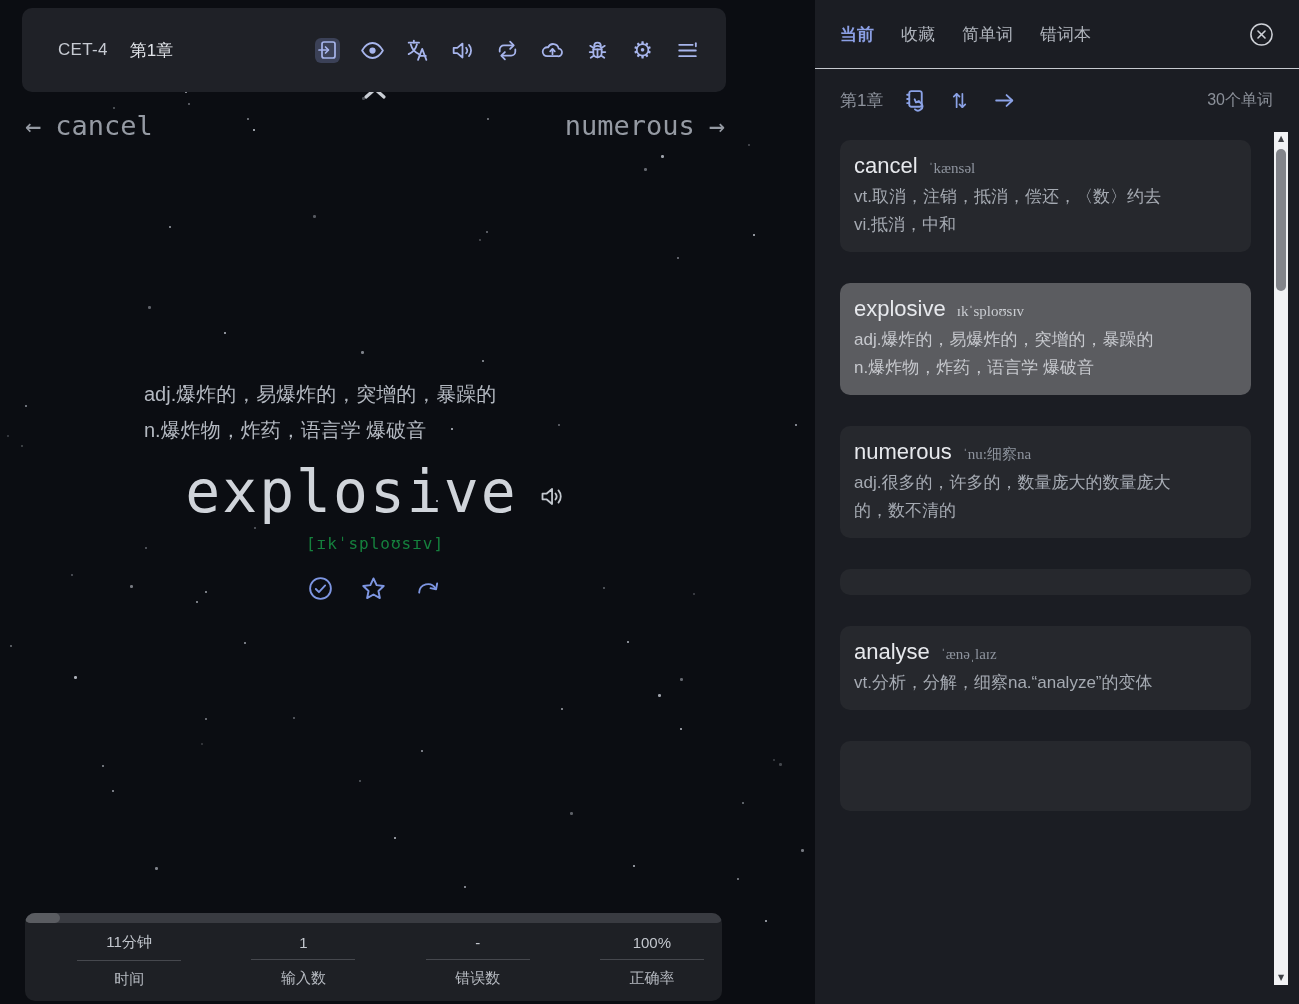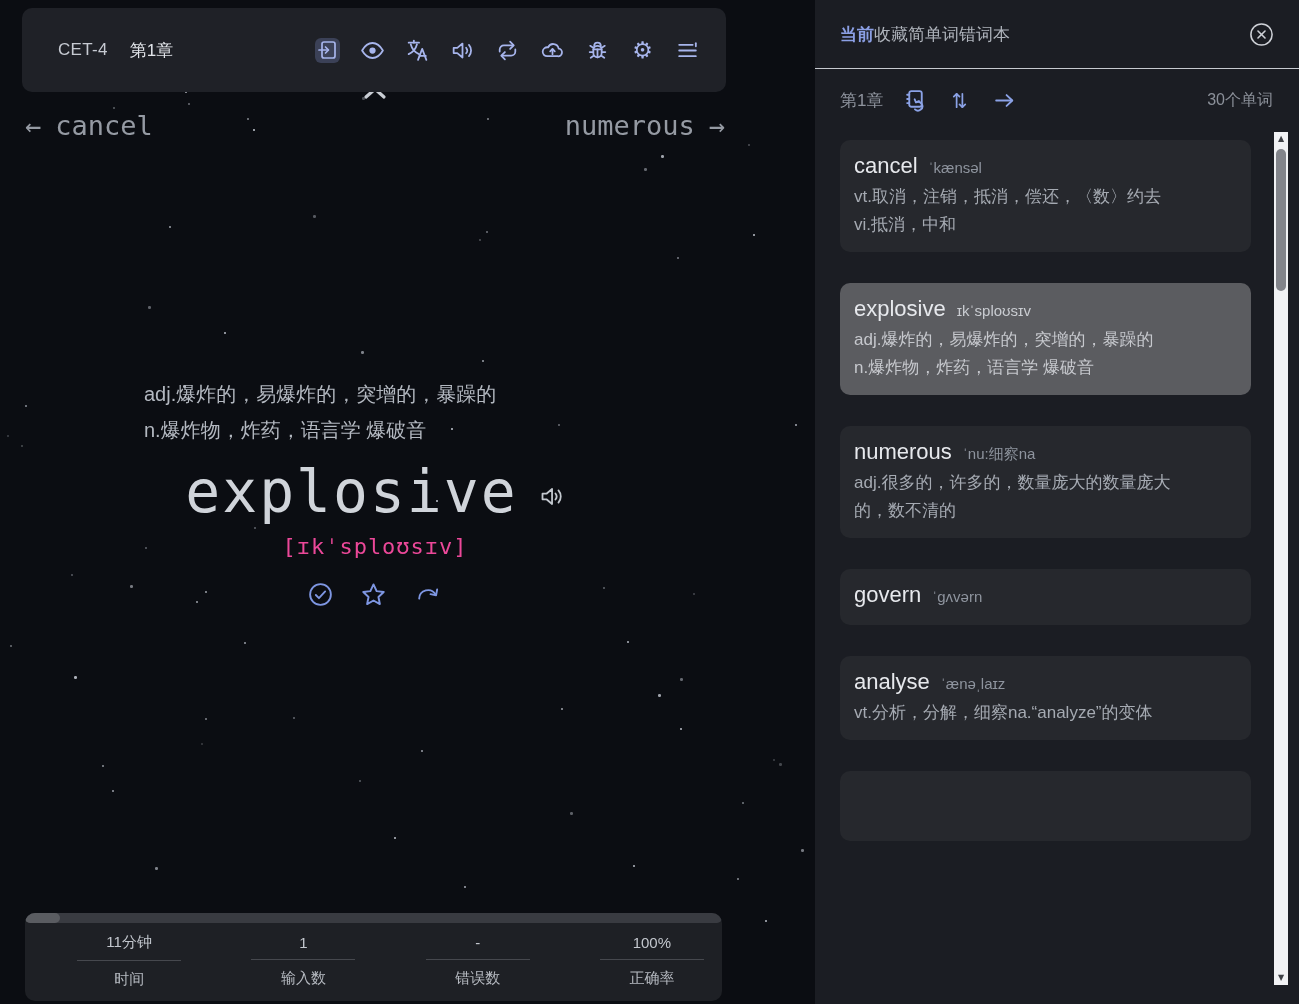--- a/index.html
+++ b/index.html
@@ -37,61 +37,61 @@
     font-family:"DejaVu Sans Mono",monospace; font-size:27px; color:#959aa3;
   }
   .nav-item { display:flex; align-items:center; gap:14px; cursor:pointer; }
 
   .word-block { position:absolute; top:376px; left:25px; width:700px; text-align:center; z-index:2; }
   .defs { width:462px; margin:0 auto; text-align:left; font-size:20px; line-height:36px; color:#b3b8c0; }
   .word-row { margin-top:10px; display:flex; align-items:center; justify-content:center; }
   .main-word { font-family:"DejaVu Sans Mono",monospace; font-size:58px; color:#d0d4da; letter-spacing:2px; }
   .word-speaker { margin-left:20px; margin-top:8px; cursor:pointer; }
   .word-speaker svg { stroke:#c3c8cf; fill:none; stroke-width:1.6; stroke-linecap:round; stroke-linejoin:round; }
-  .phonetic { margin-top:8px; font-family:"DejaVu Sans Mono",monospace; font-size:22px; color:#ec4899; letter-spacing:1px; }
+  .phonetic { margin-top:8px; font-family:"DejaVu Sans Mono",monospace; font-size:16px; color:#15803d; letter-spacing:1px; }
   .actions { margin-top:22px; display:flex; justify-content:center; gap:25px; }
   .action-icon { cursor:pointer; }
   .action-icon svg { stroke:#7e96e2; fill:none; stroke-width:1.8; stroke-linecap:round; stroke-linejoin:round; }
 
   .stats-card {
     position:absolute; left:25px; bottom:3px; width:697px; height:88px;
     background:#1e2025; border-radius:10px; overflow:hidden; z-index:3;
   }
   .progress-track { width:100%; height:10px; background:#393b41; border-radius:5px; }
   .progress-fill { height:10px; background:#5a5c61; border-radius:5px; }
   .stats-row { display:flex; height:76px; align-items:center; }
   .stat { flex:1; text-align:center;padding-left:34px; }
   .stat-value { font-size:15px; color:#c2c6cd; }
   .stat-divider { width:74%; margin:8px auto 9px; border-top:1px solid #46484e; }
   .stat-label { font-size:15px; color:#b6bac1; }
 
   
   .panel { position:relative; width:484px; height:1004px; background:#1b1d23; overflow:hidden; }
   .tabbar {
-    height:69px; display:flex; align-items:center; padding:0 24px 0 25px; 
+    height:69px; display:flex; align-items:center; padding:0 24px 0 25px; gap:27px;
     border-bottom:1px solid #c6c9cf;
   }
   .tab { font-size:17px; color:#aeb3bb; cursor:pointer; white-space:nowrap; }
   .tab.active { color:#8b9fe4; font-weight:bold; }
   .close-btn { margin-left:auto; cursor:pointer; }
   .close-btn svg { stroke:#ced1d7; fill:none; stroke-width:1.5; stroke-linecap:round; }
 
   .subheader { height:63px; display:flex; align-items:center; padding:0 26px 0 25px; gap:20px; }
   .sub-chapter { font-size:17px; color:#8f949e; }
   .sub-icon { cursor:pointer; }
   .sub-icon svg { stroke:#8ba2e6; fill:none; stroke-width:1.8; stroke-linecap:round; stroke-linejoin:round; }
   .word-count { margin-left:auto; font-size:16px; color:#8b9099; }
 
   .list { position:absolute; top:132px; left:0; width:460px; bottom:19px; overflow:hidden; padding:8px 24px 0 25px; }
   .card { background:#26282d; border-radius:10px; padding:13px 22px 13px 14px; margin-bottom:31px; cursor:pointer; }
   .card.active { background:#5b5c60; }
   .card.partial { min-height:70px; }
   .card-head { display:flex; align-items:baseline; min-height:30px; }
   .card-word { font-size:22px; color:#e7e9ed; }
-  .card-pron { margin-left:11px; font-size:15px; color:#8e949e; font-family:Liberation Sans, sans-serif; }
+  .card-pron { margin-left:11px; font-size:15px; color:#8e949e; font-family:Liberation Serif, serif; }
   .card.active .card-pron { color:#c9ccd1; }
   .card-defs { max-width:318px; font-size:17px; line-height:28px; color:#a5aab2; }
   .card.active .card-defs { color:#c6c8cd; }
 
   .sb-track { position:absolute; right:11px; top:132px; bottom:19px; width:14px; background:#f1f2f4; }
   .sb-arrow { position:absolute; left:0; width:14px; height:14px; text-align:center; font-size:8px; line-height:14px; color:#3f4146; cursor:pointer; font-family:"DejaVu Sans",sans-serif; }
   .sb-up { top:0; }
   .sb-down { bottom:0; }
   .sb-thumb { position:absolute; left:2px; width:10px; top:17px; height:142px; background:#82848a; border-radius:6px; cursor:pointer; }
 </style>
@@ -405,24 +405,20 @@
       <div class="card">
     <div class="card-head">
       <span class="card-word">numerous</span>
       <span class="card-pron">ˈnu:细察na</span>
     </div>
     <div class="card-defs">
           <div>adj.很多的，许多的，数量庞大的数量庞大的，数不清的</div>
         </div>
   </div>
       <div class="card">
-    <div class="card-head">
-      <span class="card-word">govern</span>
-      <span class="card-pron">ˈgʌvərn</span>
-    </div>
   </div>
       <div class="card">
     <div class="card-head">
       <span class="card-word">analyse</span>
       <span class="card-pron">ˈænəˌlaɪz</span>
     </div>
     <div class="card-defs">
           <div>vt.分析，分解，细察na.“analyze”的变体</div>
         </div>
   </div>

